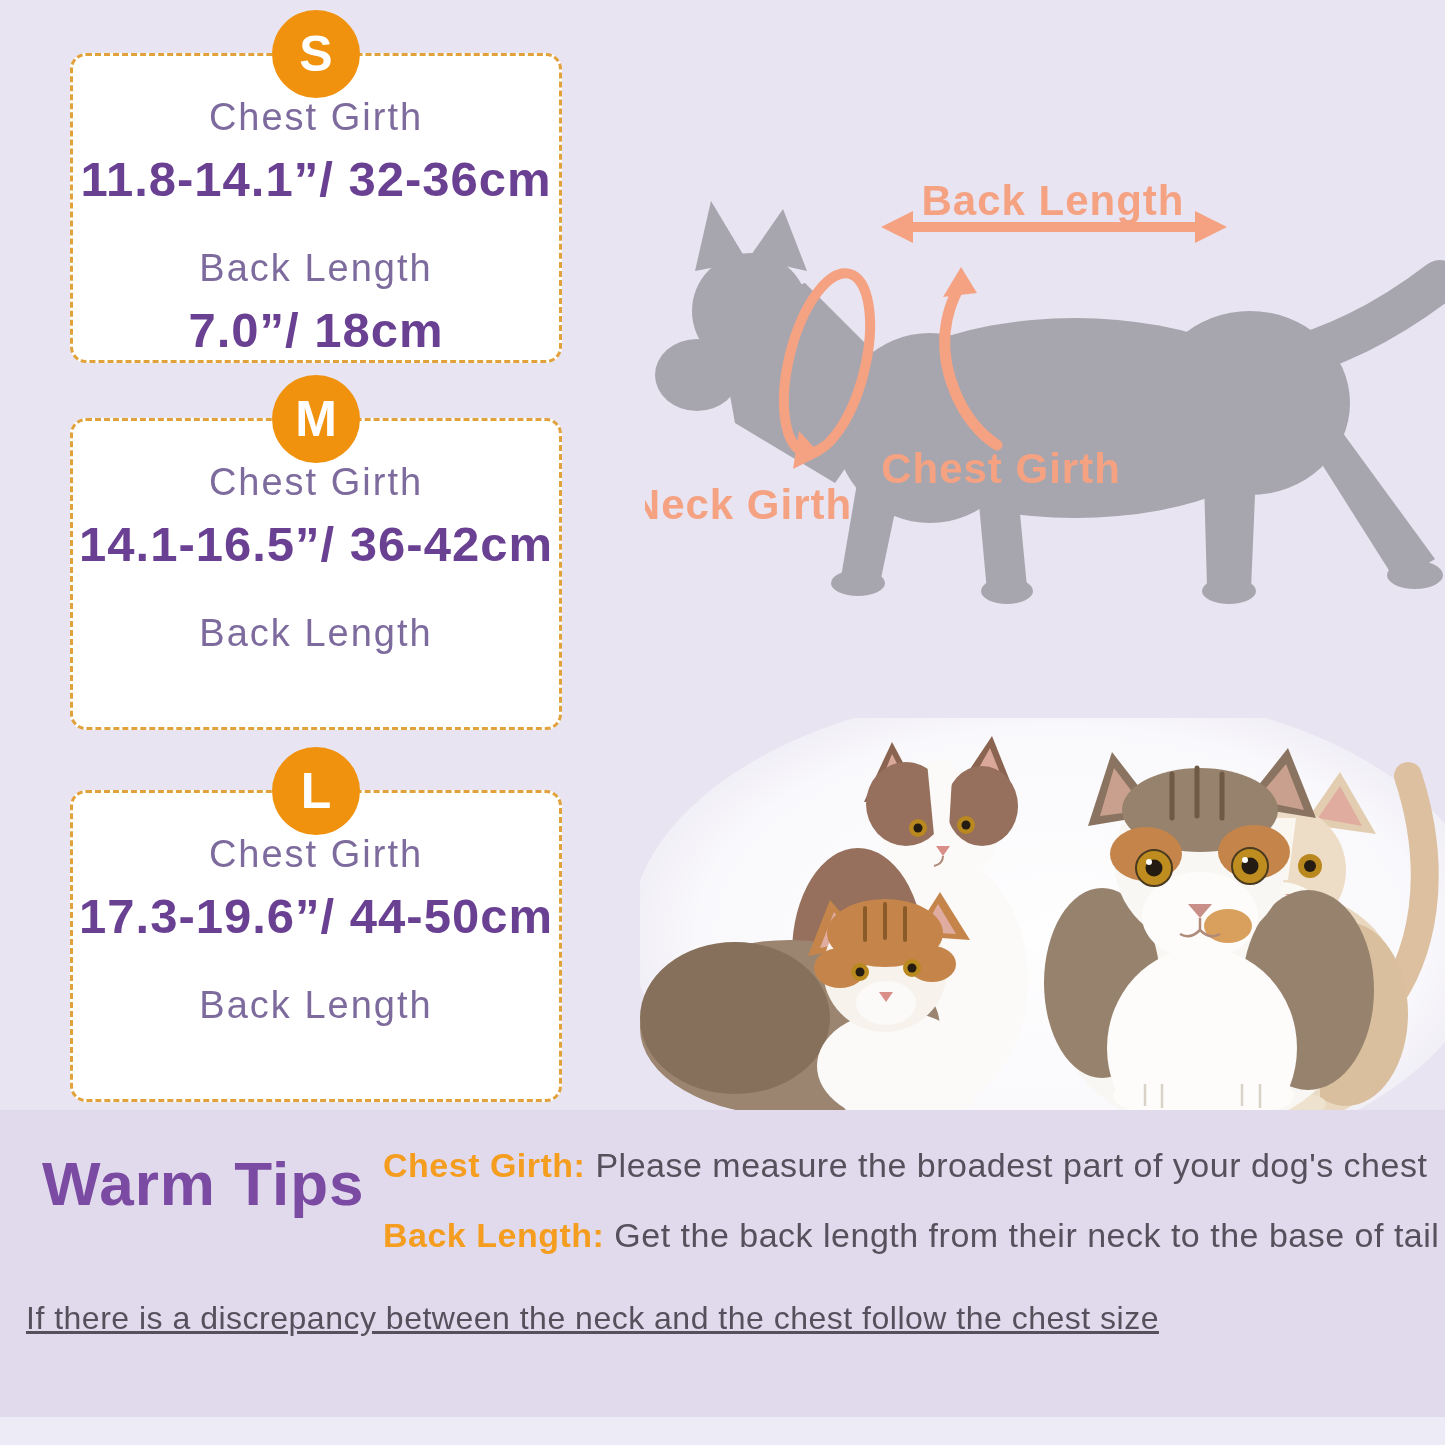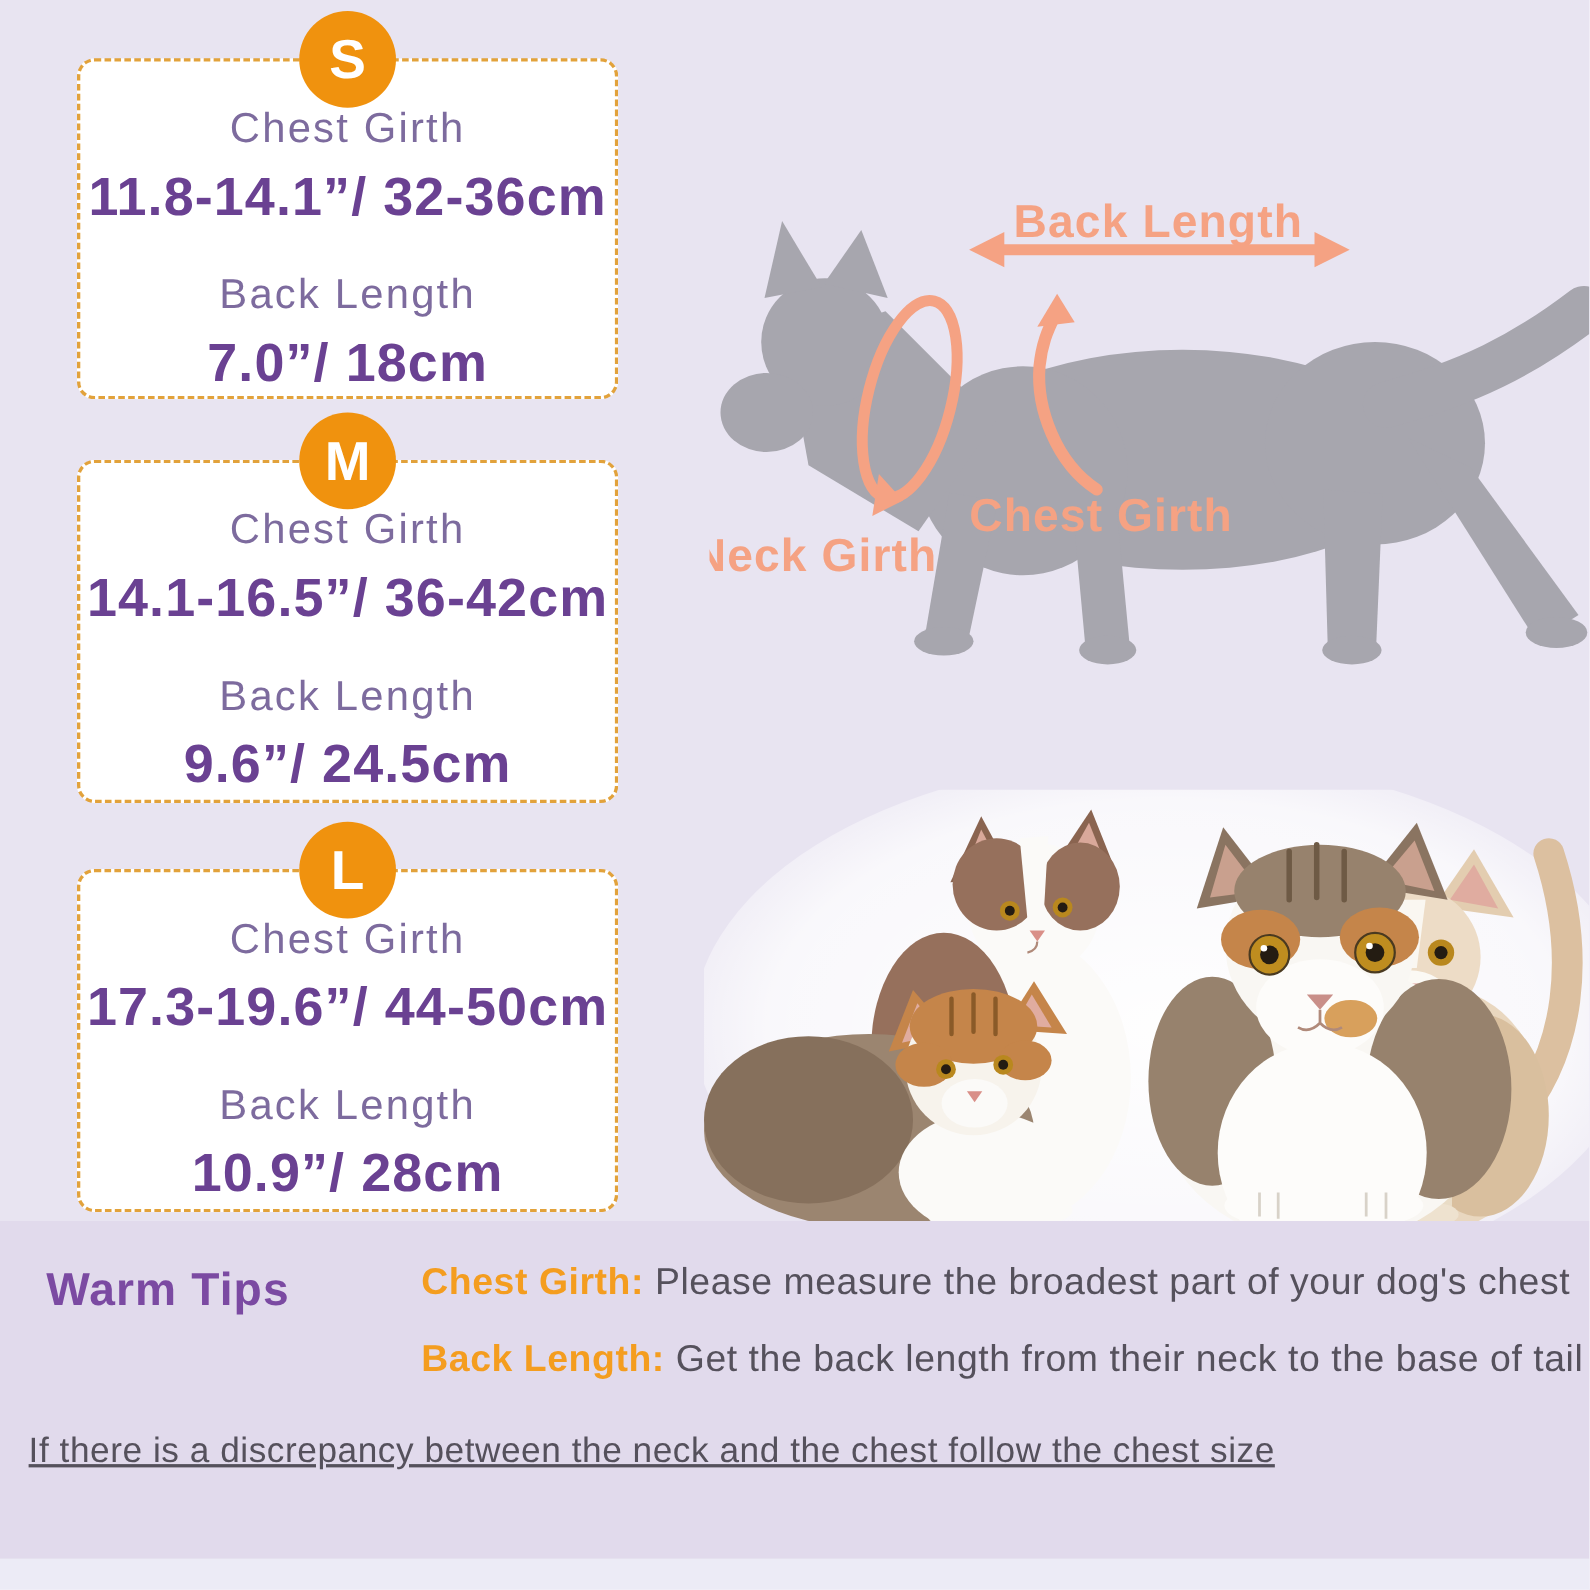--- a/index.html
+++ b/index.html
@@ -29,21 +29,21 @@
   .kittens{position:absolute;left:640px;top:718px;width:805px;height:392px;}
   .silhouette text{
     font-family:"Liberation Sans",sans-serif;font-weight:700;fill:#f5a283;
     font-size:42px;letter-spacing:1px;
   }
   
   .band{position:absolute;left:0;top:1110px;width:1445px;height:307px;background:#e1daec;}
   .strip{position:absolute;left:0;top:1417px;width:1445px;height:28px;background:#ecebf6;}
   .warm-title{
     position:absolute;left:42px;top:1148px;margin:0;
-    font-size:42px;font-weight:700;color:#7b4aa2;letter-spacing:1px;
+    font-size:62px;font-weight:700;color:#7b4aa2;letter-spacing:1px;
   }
   .tip{position:absolute;left:383px;margin:0;font-size:34px;color:#55515c;letter-spacing:0.5px;}
   .tip1{top:1146px}
   .tip2{top:1216px}
   .tip-label{color:#f49d1f;font-weight:700;}
   .note{position:absolute;left:14px;margin:12px;font-size:32px;color:#55515c;letter-spacing:0.5px;text-decoration:underline;}
   .note1{top:1288px}
   .note2{top:1358px}
 </style>
 </head>
@@ -57,29 +57,27 @@
     <div class="m-value">11.8-14.1”/ 32-36cm</div>
     <div class="m-label">Back Length</div>
     <div class="m-value">7.0”/ 18cm</div>
   </section>
 
   <section class="card card-m">
     <div class="badge">M</div>
     <div class="m-label">Chest Girth</div>
     <div class="m-value">14.1-16.5”/ 36-42cm</div>
     <div class="m-label">Back Length</div>
-    <div class="m-value">9.6”/ 24.5cm</div>
   </section>
 
   <section class="card card-l">
     <div class="badge">L</div>
     <div class="m-label">Chest Girth</div>
     <div class="m-value">17.3-19.6”/ 44-50cm</div>
     <div class="m-label">Back Length</div>
-    <div class="m-value">10.9”/ 28cm</div>
   </section>
 
   <svg class="silhouette" viewBox="0 0 800 450">
 
     <g fill="#a7a6ae">
       <ellipse cx="430" cy="255" rx="220" ry="100"></ellipse>
       <ellipse cx="285" cy="265" rx="95" ry="95"></ellipse>
       <ellipse cx="605" cy="240" rx="100" ry="92"></ellipse>
       <polygon points="70,150 160,120 260,220 190,320 90,260"></polygon>
       <circle cx="105" cy="148" r="58"></circle>

